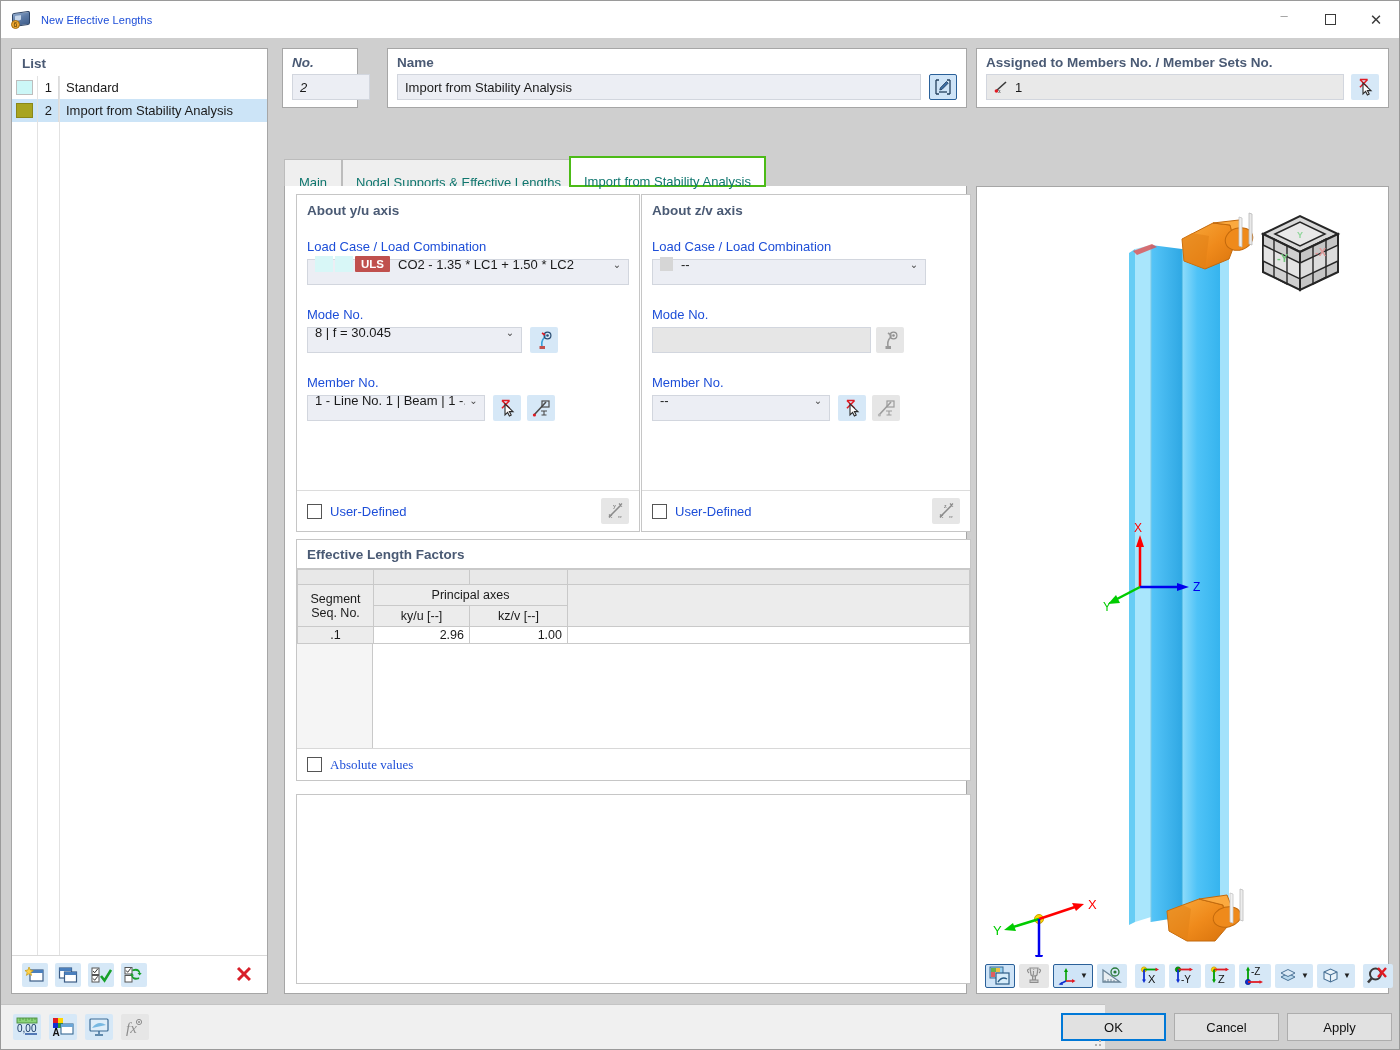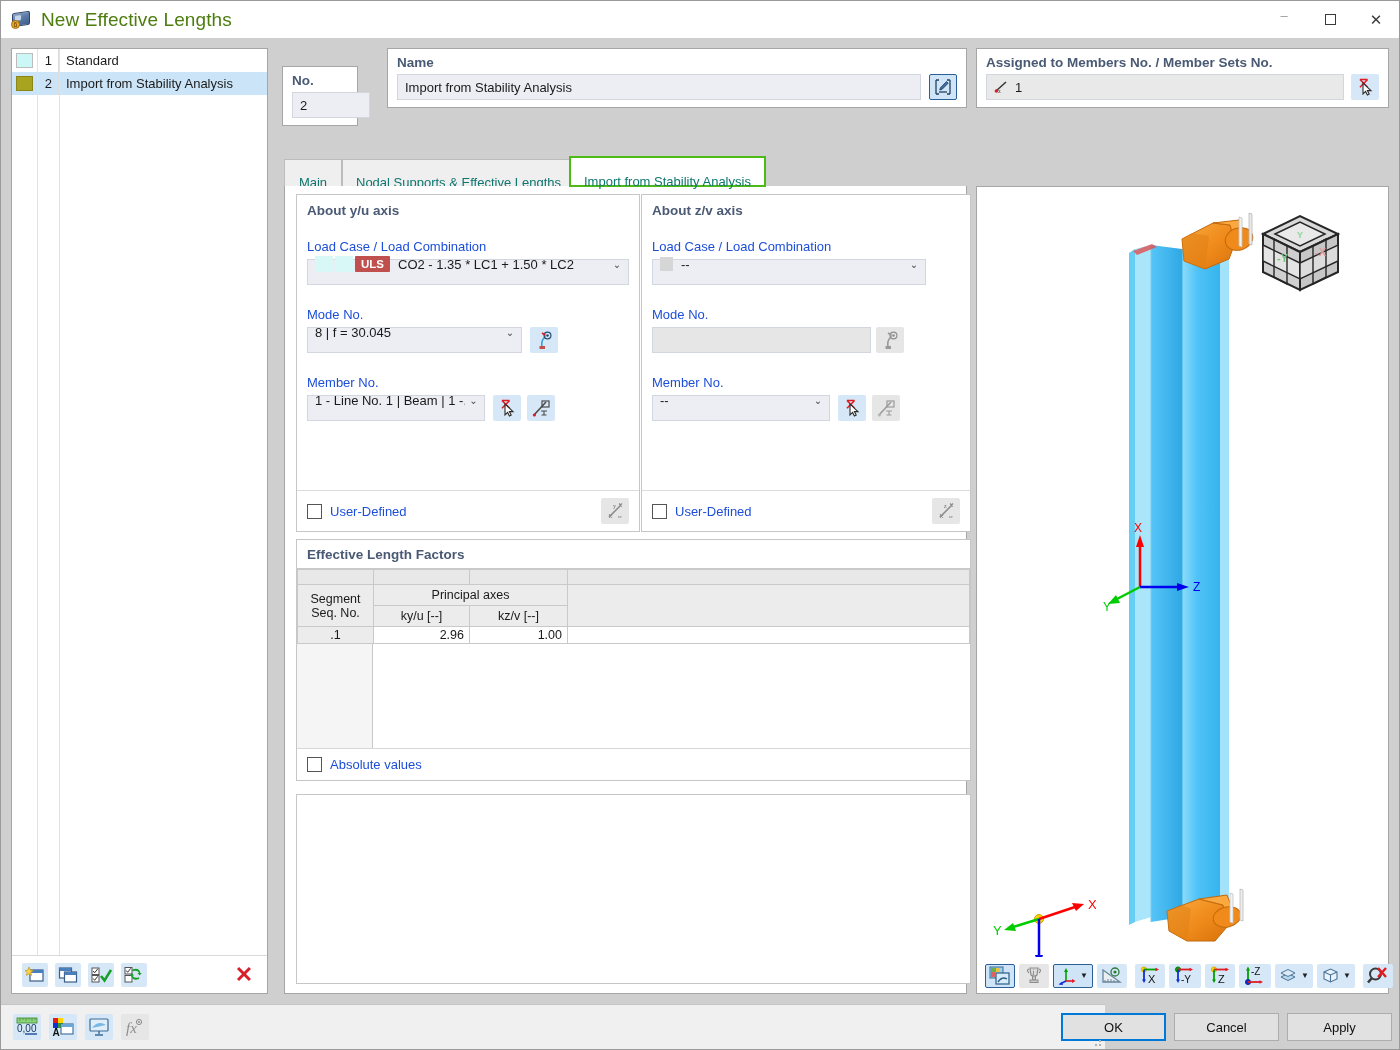--- a/index.html
+++ b/index.html
@@ -40,21 +40,21 @@
     content:""; position:absolute; left:2px; top:2px; width:6px; height:5px;
     background:#c6d6ea; border-radius:1px;
   }
   .title-icon .badge {
     position:absolute; left:0px; top:11px; width:9px; height:9px;
     border-radius:50%;
     background:#f0a830; border:1px solid #a06c12;
     font-size:7px; line-height:7px; text-align:center; color:#5a3c00;
   }
   .title-text {
-    font-size:19px; color:#4d7c0f; letter-spacing:.1px;
+    font-size:11px; color:#1d4ed8; letter-spacing:.1px;
   }
   .winbtns { position:absolute; right:0; top:0; height:37px; display:flex; }
   .winbtn {
     width:46px; height:37px; display:flex; align-items:center; justify-content:center;
     background:#fff;
   }
   .winbtn .gl { font-size:15px; color:#3a3a3a; line-height:1; }
   .winbtn.min .gl { color:#9b9b9b; font-size:13px; position:relative; top:-4px;}
   .winbtn .sq { width:11px; height:11px; border:1.3px solid #3a3a3a; }
 
@@ -234,20 +234,21 @@
       </div>
       <div class="winbtn close">
         <span class="gl">✕</span>
       </div>
     </div>
   </div>
 
   <div class="content">
 
     <div class="listpanel">
+      <div class="panel-hd">List</div>
       <div class="list-rows">
         <div class="list-vline"></div>
           <div class="list-vline2"></div>
         <div class="list-row">
           <div class="lr-color">
               <i style="background:#ccf7f7;border:1px solid #bdbdbd;"></i>
             </div>
           <div class="lr-num">1</div>
           <div class="lr-name">Standard</div>
         </div>
@@ -292,21 +293,21 @@
             <path d="M11 5 q6 -2 8 2 l-2 0 l2.6 3 l2.4 -3 l-1.6 0 q-1.6 -7 -9.4 -4 z" fill="#18a02a" transform="translate(-1,1) scale(.85)"></path>
             <path d="M19 12 q-6 2 -8 -2 l2 0 l-2.6 -3 l-2.4 3 l1.6 0 q1.6 7 9.4 4 z" fill="#18a02a" transform="translate(-1,1) scale(.85)"></path>
           </svg>
         </div>
         <div class="tbtn plain" style="position:absolute;right:10px;">
           <span class="xbig">✕</span>
         </div>
       </div>
     </div>
 
-    <div class="hdrbox" style="left:281px; top:28px; width:76px; height:60px;">
+    <div class="hdrbox" style="left:281px; top:10px; width:76px; height:60px;font-style:italic;">
       <div class="fieldlbl" style="padding:6px 0 4px 9px;">No.</div>
       <div class="inp" style="margin:0 9px; width:78px;">2</div>
     </div>
 
     <div class="hdrbox" style="left:386px; top:10px; width:580px; height:60px;">
       <div class="fieldlbl" style="padding:6px 0 4px 9px;">Name</div>
       <div style="display:flex; align-items:center; padding:0 9px; gap:8px;">
         <div class="inp" style="flex:1;">Import from Stability Analysis</div>
         <div class="tbtn framed" style="width:28px;height:26px;">
           <svg width="18" height="16" viewBox="0 0 18 16">
@@ -504,21 +505,21 @@
               </tr>
             </tbody>
           </table>
           <div style="display:flex; height:104px;">
             <div style="width:76px; background:#f5f5f5; border-right:1px solid #c9c9c9;"></div>
             <div style="flex:1; background:#fff;"></div>
           </div>
         </div>
         <div style="position:absolute; left:0; bottom:0; width:100%; height:32px; background:#fff; border-top:1px solid #d8d8d8; display:flex; align-items:center; padding:0 10px;">
           <span class="chk"></span>
-          <span class="lbl" style="margin-left:8px;">Absolute values</span>
+          <span class="lbl" style="margin-left:8px;font-family:Liberation Serif, serif;">Absolute values</span>
         </div>
       </div>
 
       <div class="grp" style="left:11px; top:608px; width:675px; height:190px;"></div>
     </div>
 
     <div class="viewport">
 
       <div class="viewcube">
         <svg width="95" height="85" viewBox="0 0 95 85">

